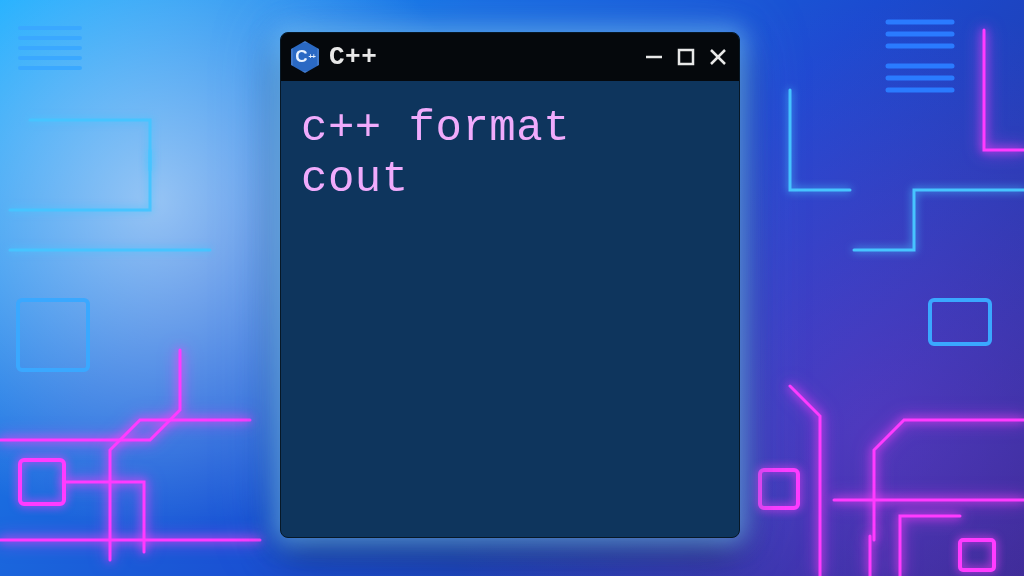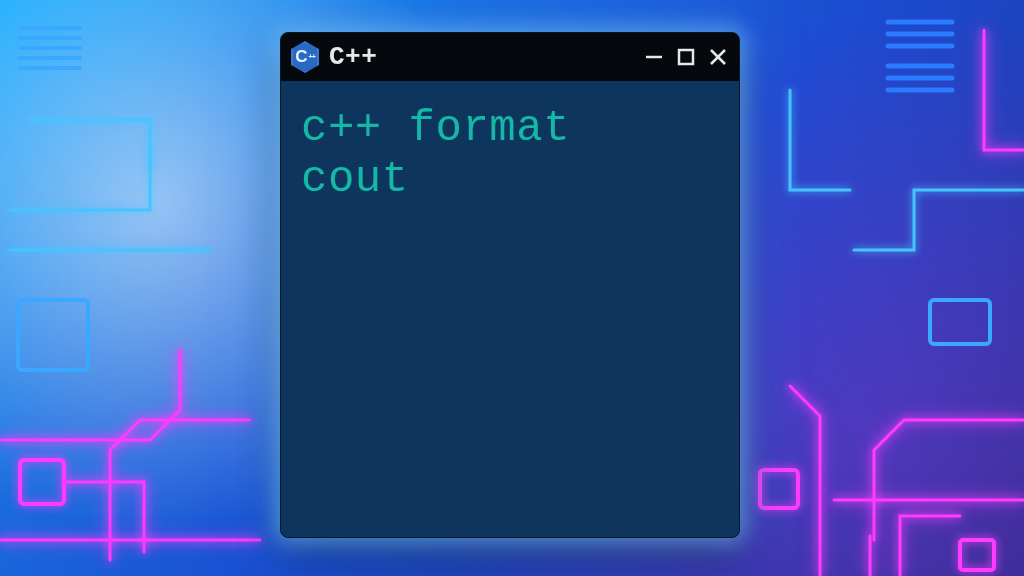--- a/index.html
+++ b/index.html
@@ -80,21 +80,21 @@
       width: 22px; height: 22px; display:flex; align-items:center; justify-content:center;
       color:#e8e8e8; font-family: 'Courier New', monospace; font-size:22px; cursor:default;
     }
     .win-btn svg { display:block; }
 
     .body {
       padding: 22px 20px;
     }
     .content {
       font-family: 'Consolas','Menlo','Courier New',monospace;
-      color:#14b8a6;
+      color:#f0abfc;
       font-size: 44px;
       line-height: 1.15;
       white-space: pre;
       letter-spacing: 0.5px;
     }
   </style>
 </head>
 <body>
 
 <div class="stage">

